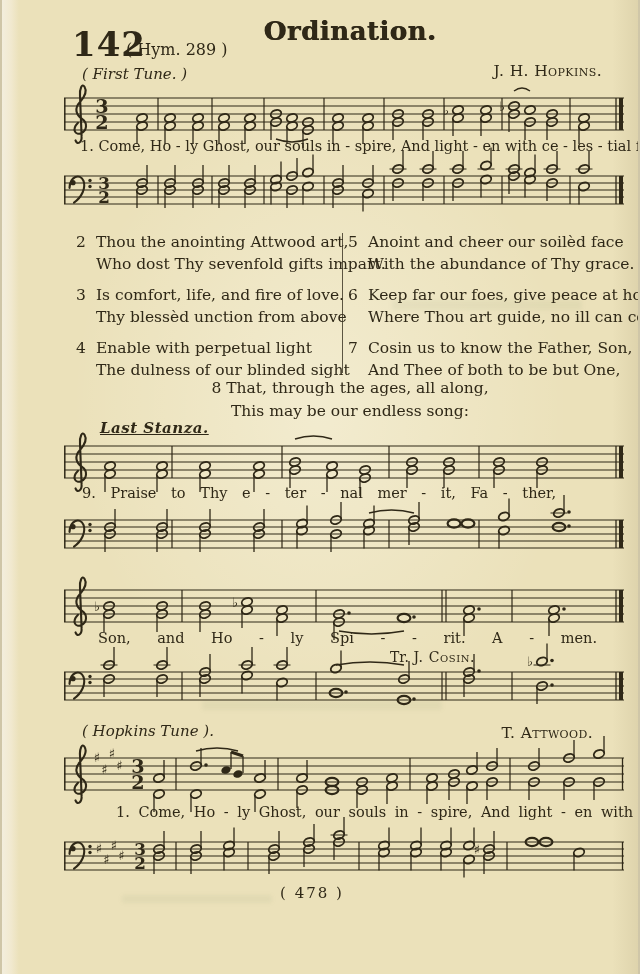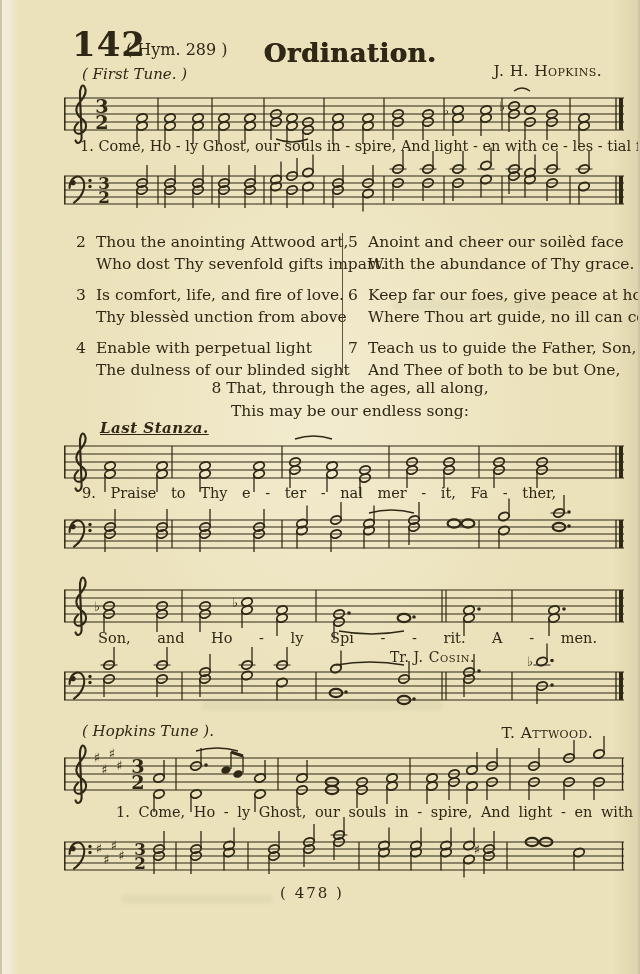--- a/index.html
+++ b/index.html
@@ -40,21 +40,21 @@
 <body>
 
 <div class="page">
 
   <div class="bleed" style="left:390px;top:300px;width:190px;height:10px;"></div>
   <div class="bleed" style="left:200px;top:700px;width:240px;height:10px;"></div>
   <div class="bleed" style="left:120px;top:895px;width:150px;height:8px;"></div>
 
   <div class="abs num" style="left:70px;top:24px;">142</div>
   <div class="abs ref" style="left:124px;top:40px;">( Hym. 289 )</div>
-  <div class="abs title" style="top:38px;">Ordination.</div>
+  <div class="abs title" style="top:16px;">Ordination.</div>
   <div class="abs tune-label" style="left:80px;top:65px;">( First Tune. )</div>
   <div class="abs composer" style="right:36px;top:62px;">J. H. Hopkins.</div>
 
   <div class="staff" id="st1t" style="top:88px;">
       <svg xmlns="http://www.w3.org/2000/svg" width="560" height="62">
         <line x1="0" y1="10" x2="560" y2="10" stroke="#2f2817" stroke-width="1.05"></line>
         <line x1="0" y1="18" x2="560" y2="18" stroke="#2f2817" stroke-width="1.05"></line>
         <line x1="0" y1="26" x2="560" y2="26" stroke="#2f2817" stroke-width="1.05"></line>
         <line x1="0" y1="34" x2="560" y2="34" stroke="#2f2817" stroke-width="1.05"></line>
         <line x1="0" y1="42" x2="560" y2="42" stroke="#2f2817" stroke-width="1.05"></line>
@@ -278,21 +278,21 @@
     <div class="verse">
       <span class="vnum">6</span>
       <span>
           <div class="vline">Keep far our foes, give peace at home:</div>
             <div class="vline">Where Thou art guide, no ill can come.</div>
         </span>
     </div>
     <div class="verse">
       <span class="vnum">7</span>
       <span>
-          <div class="vline">Teach us to guide the Father, Son,</div>
+          <div class="vline">Cosin us to know the Father, Son,</div>
             <div class="vline">And Thee of both to be but One,</div>
         </span>
     </div>
   </div>
 
   <div class="abs v8">
     <div class="vline"><span>8</span>&nbsp;<span>That, through the ages, all along,</span></div>
     <div class="vline">This may be our endless song:</div>
   </div>
 

